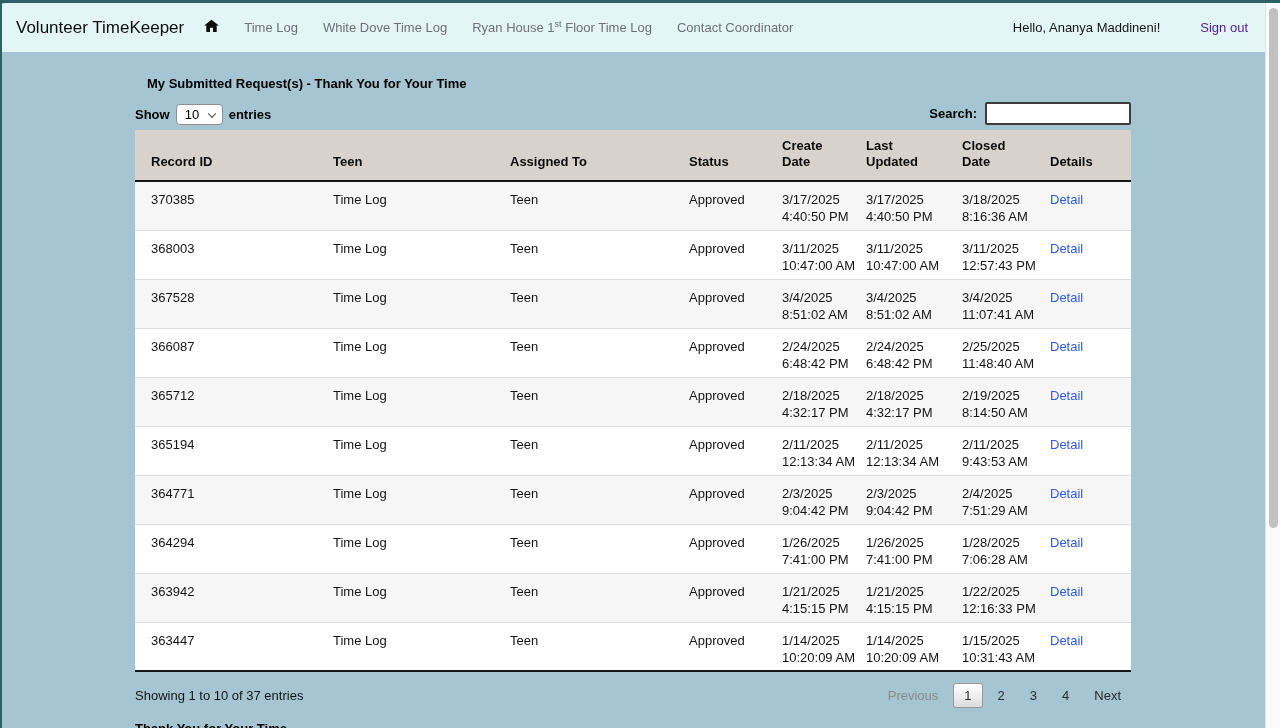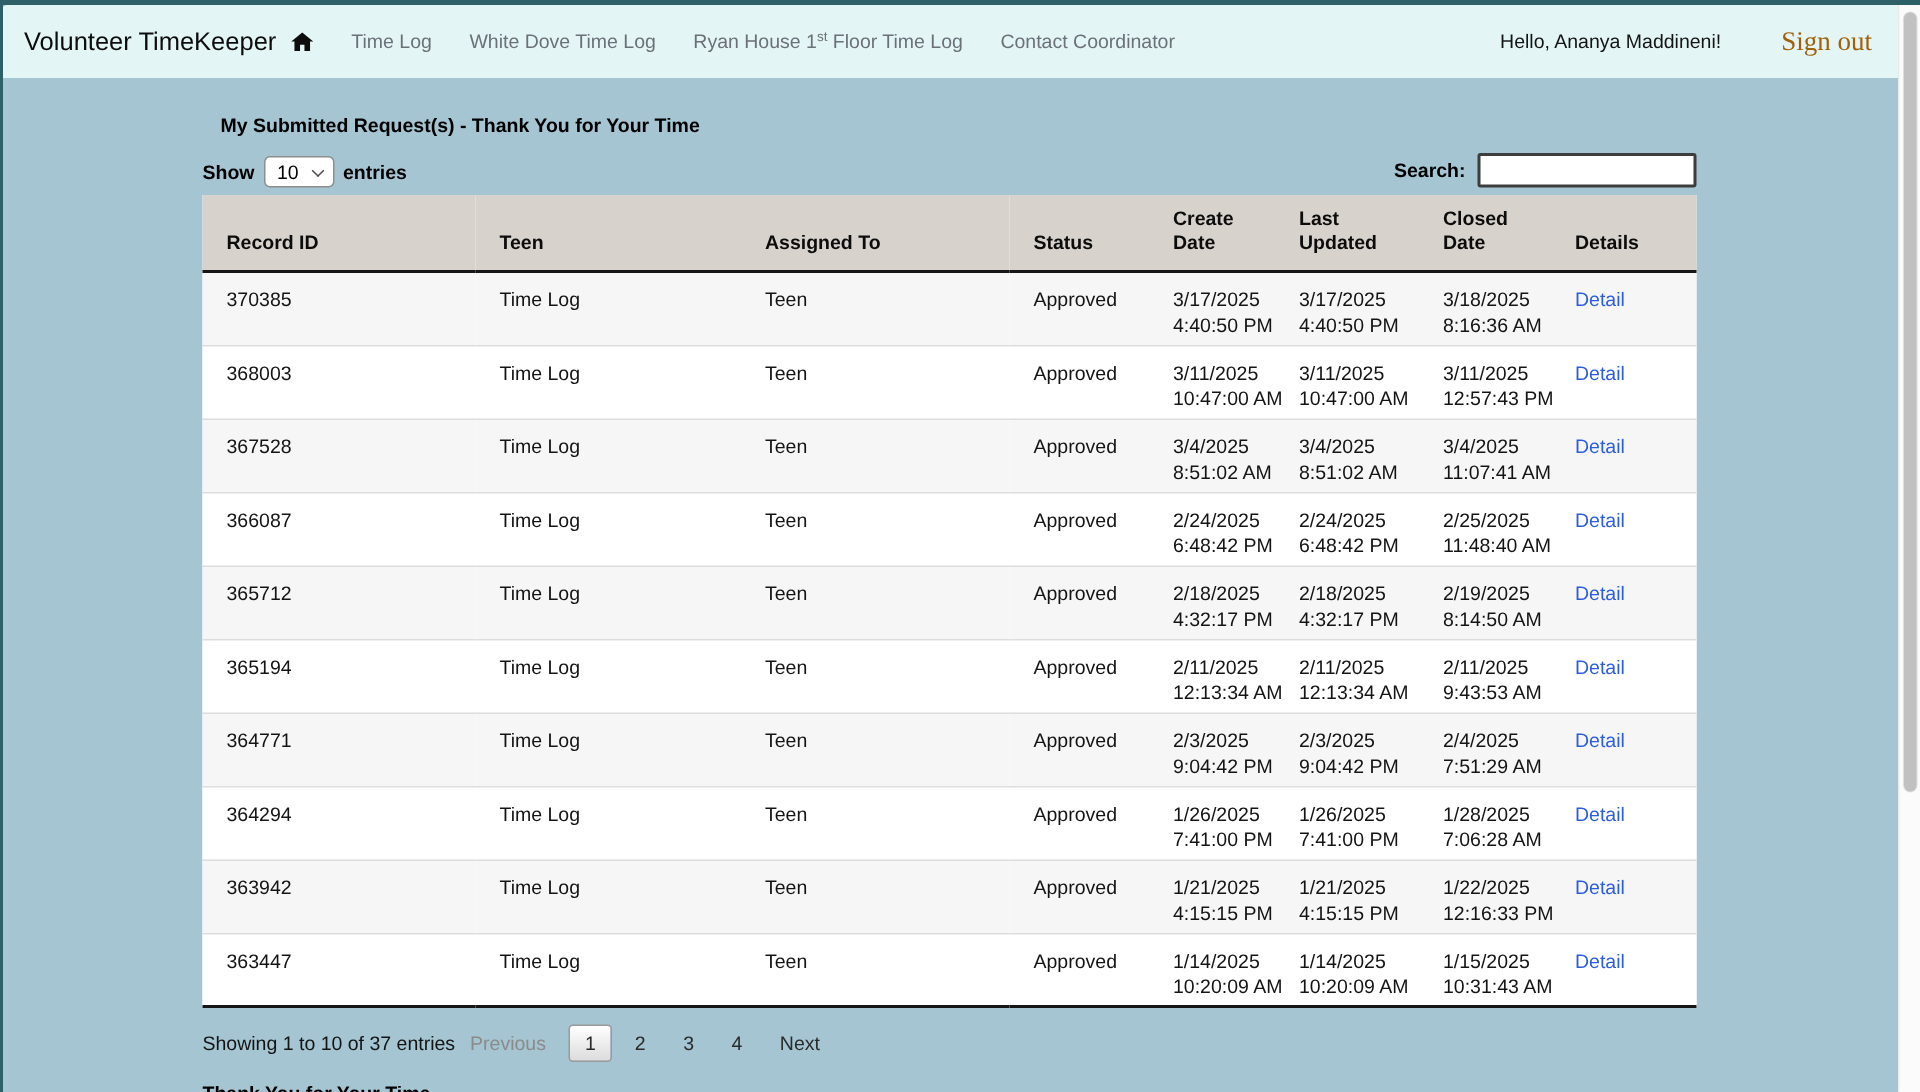--- a/index.html
+++ b/index.html
@@ -15,28 +15,28 @@
   .left-strip { position: fixed; top: 0; left: 0; width: 2px; height: 100%; background: var(--frame-teal, #2e6067); z-index: 59; }
 
   
   .navbar {
     margin-top: 3px; height: 49px;
     background: var(--navbar-bg, #e4f5f6);
     display: flex; align-items: center;
     padding: 0 18px 0 16px;
     border-top-left-radius: 6px;
   }
-  .brand { display: flex; align-items: center; gap: 9px; text-decoration: none; color: #0d0d0d; font-size: 17px; }
+  .brand { display: flex; align-items: flex-start; gap: 19px; text-decoration: none; color: #0d0d0d; font-size: 17px; }
   .brand-icon svg { display: block; }
   .nav-links { display: flex; align-items: center; gap: 25px; margin-left: 24px; }
   .nav-link { color: #6b7178; font-size: 13px; text-decoration: none; white-space: nowrap; }
   .nav-link sup { font-size: 9px; }
   .nav-right { margin-left: auto; display: flex; align-items: center; gap: 40px; padding-right: 14px; }
   .greeting { color: #141414; font-size: 13px; text-decoration: none; }
-  .signout { color: #a16207; font-size: 18px; text-decoration: none; font-family: Liberation Serif, serif; }
+  .signout { color: #4c1d95; font-size: 13px; text-decoration: none; }
 
   
   .content { width: 996px; margin-left: 135px; }
   .page-title { font-size: 13px; font-weight: bold; color: #000; margin: 24px 0 0 12px; line-height: 16px; }
   .controls { display: flex; justify-content: space-between; align-items: flex-end; margin: 7px 0 5px 0; height: 26px; }
   .show-entries { display: flex; align-items: center; gap: 6px; font-size: 13px; font-weight: bold; color: #000; }
   .select-wrap { position: relative; display: inline-block; border-radius: 10px; }
   .page-size-select {
     appearance: none; -webkit-appearance: none;
     font: 13px "Liberation Sans", sans-serif;
@@ -78,21 +78,21 @@
     height: 49px; line-height: 17px;
     border-top: 1px solid #dddddd;
     white-space: nowrap; overflow: visible;
   }
   table.records tbody tr:first-child td { border-top: none; }
   table.records tbody tr:nth-child(odd) { background: #f6f6f6; }
   table.records tbody tr:nth-child(even) { background: #ffffff; }
   .detail-link { color: var(--link-blue, #2c5ce0); text-decoration: none; }
 
   
-  .table-footer { display: flex; align-items: center; margin-top: 11px; font-size: 13px; color: #141414; }
+  .table-footer { display: flex; justify-content: space-between; align-items: center; margin-top: 11px; font-size: 13px; color: #141414; }
   .pagination { display: flex; align-items: center; gap: 5px; }
   .page-prev { color: #8b8b8b; padding: 5px 10px; }
   .page-btn { color: #2b2b2b; padding: 5px 10px; cursor: pointer; }
   .page-btn.current {
     background: linear-gradient(#ffffff, #dcdcdc);
     border: 1px solid #9a9a9a; border-radius: 3px;
     padding: 4px 10px;
   }
   .page-next { color: #2b2b2b; padding: 5px 10px; cursor: pointer; }
   .bottom-title { font-size: 13px; font-weight: bold; color: #000; margin: 13px 0 0 0; line-height: 16px; }

